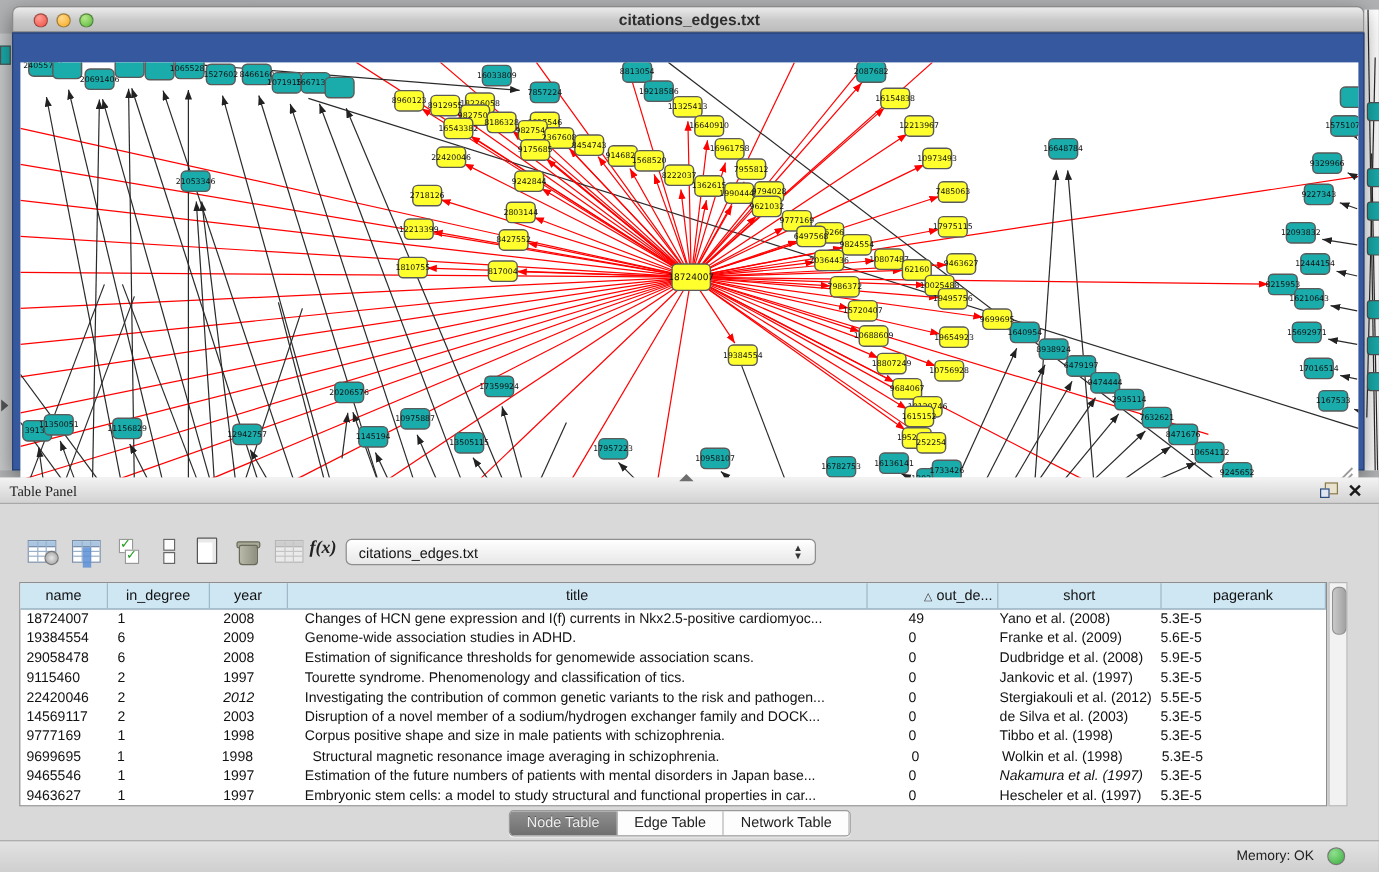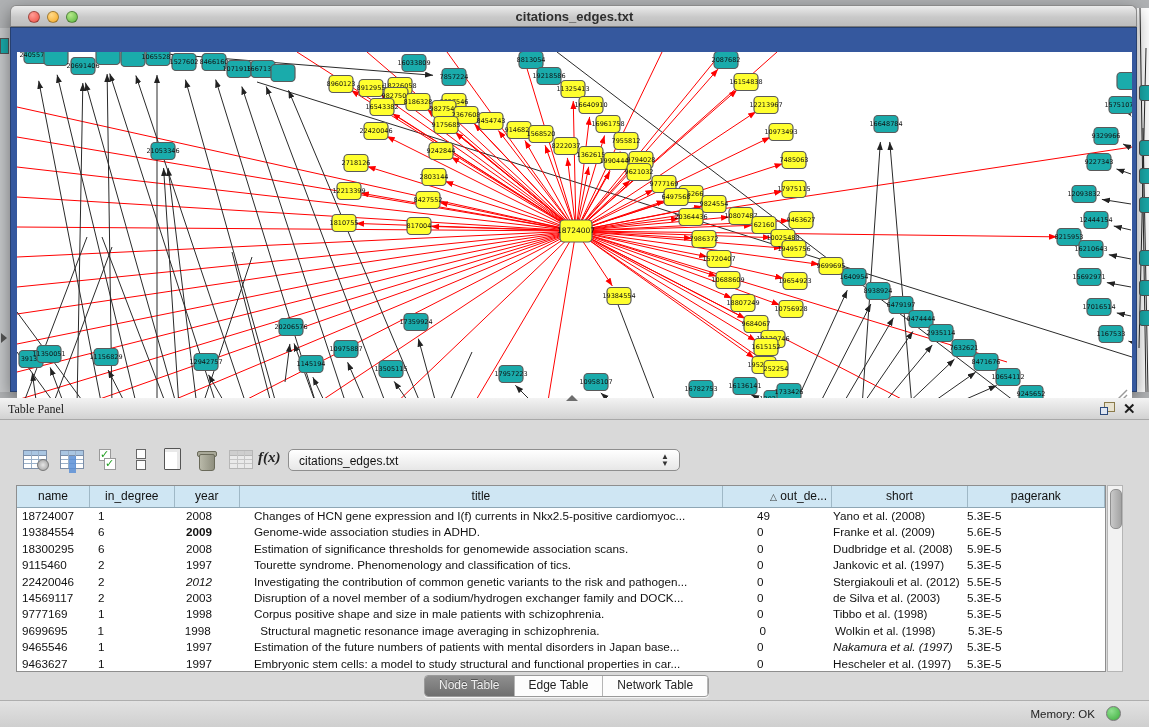--- a/index.html
+++ b/index.html
@@ -825,28 +825,28 @@
           <div class="td" style="width: 88px;">1</div>
           <div class="td" style="width: 68px;">2008</div>
           <div class="td" style="width: 503px;">Changes of HCN gene expression and I(f) currents in Nkx2.5-positive cardiomyoc...</div>
           <div class="td" style="width: 69px;">49</div>
           <div class="td" style="width: 141px; padding-left: 12px;">Yano et al. (2008)</div>
           <div class="td" style="width: 143px;">5.3E-5</div>
         </div>
         <div class="tr">
           <div class="td" style="width: 76px;">19384554</div>
           <div class="td" style="width: 88px;">6</div>
-          <div class="td" style="width: 68px; font-weight: bold;">2009</div>
+          <div class="td" style="width: 68px;">2009</div>
           <div class="td" style="width: 503px;">Genome-wide association studies in ADHD.</div>
           <div class="td" style="width: 69px;">0</div>
           <div class="td" style="width: 141px; padding-left: 12px;">Franke et al. (2009)</div>
           <div class="td" style="width: 143px;">5.6E-5</div>
         </div>
         <div class="tr">
-          <div class="td" style="width: 76px;">18300295</div>
+          <div class="td" style="width: 76px;">29058478</div>
           <div class="td" style="width: 88px;">6</div>
           <div class="td" style="width: 68px;">2008</div>
           <div class="td" style="width: 503px;">Estimation of significance thresholds for genomewide association scans.</div>
           <div class="td" style="width: 69px;">0</div>
           <div class="td" style="width: 141px; padding-left: 12px;">Dudbridge et al. (2008)</div>
           <div class="td" style="width: 143px;">5.9E-5</div>
         </div>
         <div class="tr">
           <div class="td" style="width: 76px;">9115460</div>
           <div class="td" style="width: 88px;">2</div>

